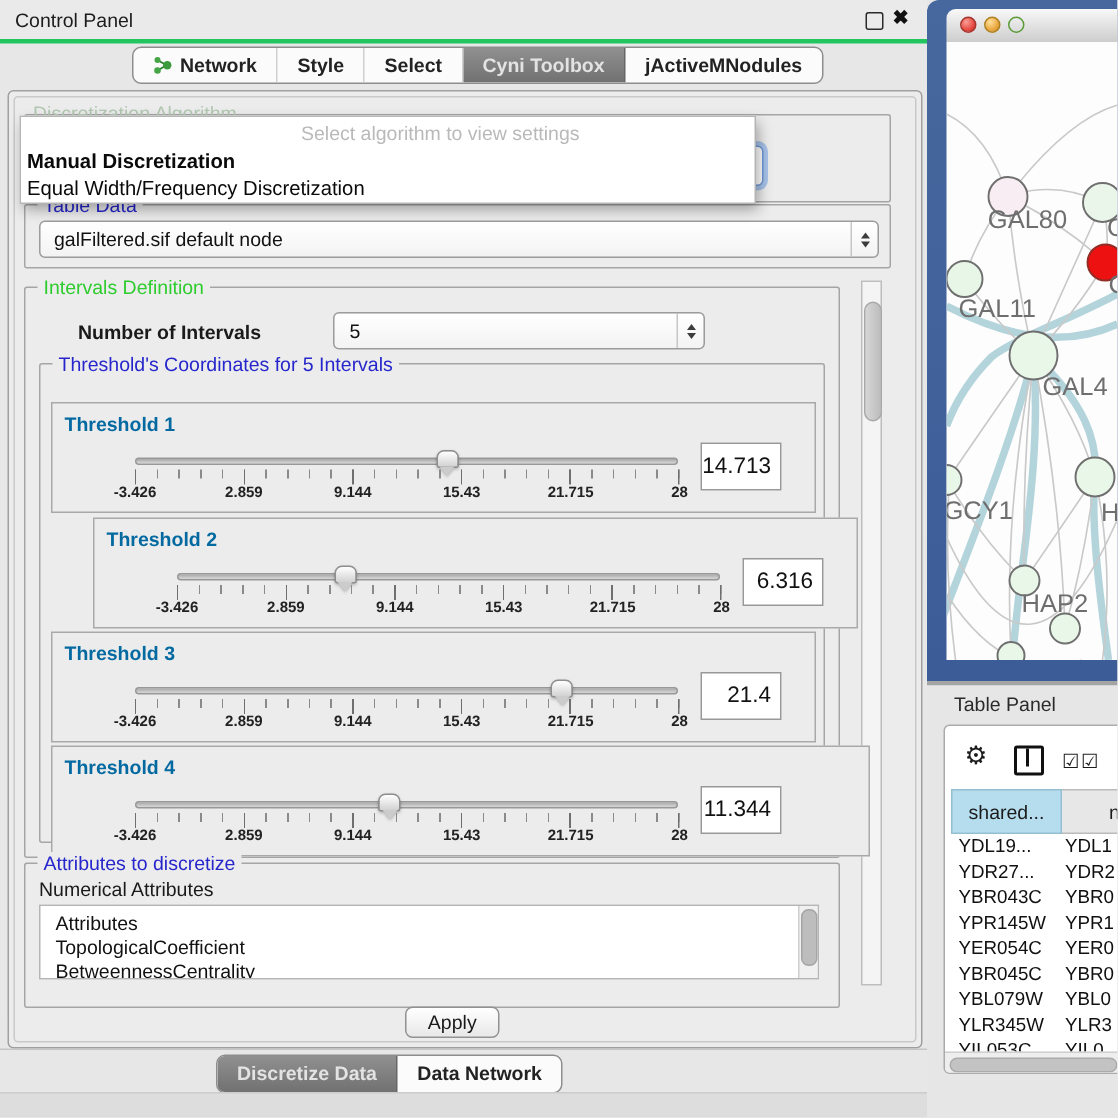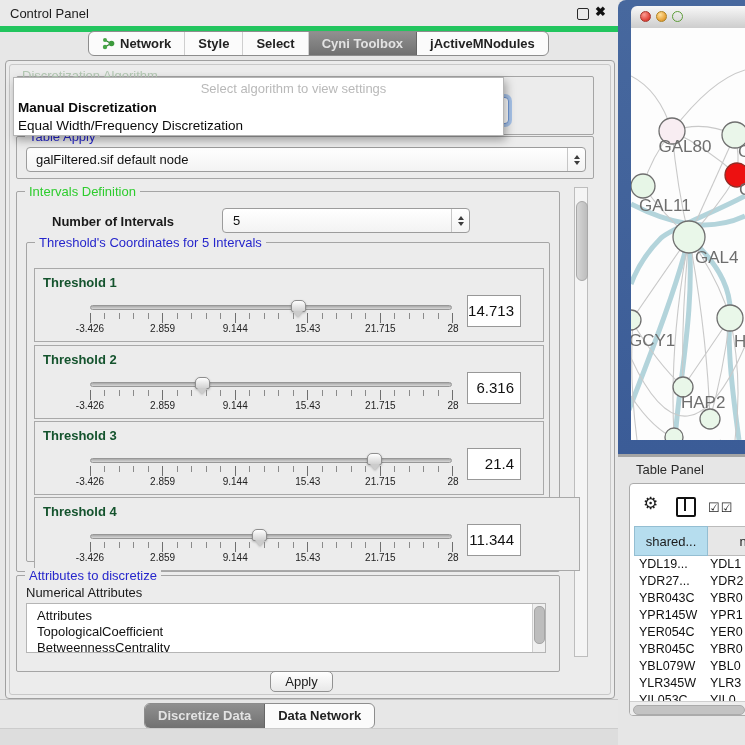--- a/index.html
+++ b/index.html
@@ -1,20 +1,20 @@
 <!DOCTYPE html>
 <html><head>
 <meta charset="utf-8">
 <style>
   html,body{margin:0;padding:0;background:#e7e7e7;}
   #app{position:relative;width:745px;height:745px;overflow:hidden;background:#e7e7e7;
        font-family:"Liberation Sans",sans-serif;color:#1a1a1a;}
   .abs{position:absolute;}
   
-  #cp-titlebar{left:0;top:0;width:618px;height:26px;background:#eaeaea;border-bottom:6px solid #22c55e;}
+  #cp-titlebar{left:0;top:0;width:618px;height:26px;background:#eaeaea;border-bottom:3px solid #22c55e;}
   #cp-title{left:10px;top:6px;font-size:13px;color:#1c1c1c;}
   #float-btn{left:577px;top:8px;width:10px;height:10px;border:1.5px solid #2a2a2a;border-radius:2px;background:transparent;}
   #close-btn{left:595px;top:4px;font-size:13px;font-weight:bold;color:#111;}
   .segtabs{display:flex;background:#fbfbfb;border:1px solid #8d8d8d;border-radius:6px;overflow:hidden;
            font-size:13px;font-weight:bold;color:#222;}
   .seg{padding:0 13px;display:flex;align-items:center;gap:5px;border-right:1px solid #cfcfcf;white-space:nowrap;}
   .seg:last-child{border-right:none;}
   .seg.sel{background:linear-gradient(#909090,#717171);color:#e3e3e3;border-right-color:#666;}
   #tab-strip{left:88px;top:31px;height:23px;line-height:23px;}
   #bottom-strip{left:144px;top:703px;height:24px;line-height:24px;}
@@ -42,34 +42,34 @@
   .tri-down{width:0;height:0;border-left:3.5px solid transparent;border-right:3.5px solid transparent;border-top:4.5px solid #3c3c3c;}
   #td-group{left:16px;top:136px;width:576px;height:41px;}
   #td-combo{left:26px;top:147px;width:560px;height:25px;}
   #main-vscroll{left:574px;top:187px;width:14px;height:470px;background:#f4f4f4;border:1px solid #bdbdbd;box-sizing:border-box;}
   #main-vthumb{left:1px;top:13px;width:10px;height:78px;background:linear-gradient(90deg,#d6d6d6,#bdbdbd);border:1px solid #a8a8a8;border-radius:6px;}
   #interval-group{left:16px;top:191px;width:542px;height:379px;}
   #num-label{left:52px;top:214px;font-size:13px;font-weight:bold;}
   #num-combo{left:222px;top:208px;width:248px;height:25px;}
   #thr-group{left:26px;top:242px;width:522px;height:318px;}
   .tpanel{position:absolute;left:7px;width:508px;height:72px;border:1px solid #a9a9a9;background:#ececec;}
-  .tp-label{position:absolute;left:8px;top:6px;font-size:13px;font-weight:bold;color:#14532d;}
+  .tp-label{position:absolute;left:8px;top:6px;font-size:13px;font-weight:bold;color:#0369a1;}
   .sl-track{position:absolute;left:55px;top:36px;width:362px;height:5px;background:linear-gradient(#a8a8a8,#d8d8d8);
             border:1px solid #979797;border-radius:3px;box-sizing:border-box;}
   .sl-thumb{position:absolute;top:-6px;width:15px;height:12px;background:linear-gradient(#ffffff,#d2d2d2);
             border:1px solid #8e8e8e;border-radius:5px 5px 2px 2px;box-sizing:border-box;
             filter:drop-shadow(0 1px 1px rgba(0,0,0,.25));}
   .sl-thumb::after{content:"";position:absolute;left:1.5px;top:10px;width:0;height:0;
             border-left:5px solid transparent;border-right:5px solid transparent;border-top:6px solid #cccccc;}
   .ticks-minor{position:absolute;left:55px;top:44px;width:363px;height:6px;
             background-image:repeating-linear-gradient(to right,#8a8a8a 0,#8a8a8a 1px,transparent 1px,transparent 14.48px);}
   .ticks-major{position:absolute;left:55px;top:44px;width:363px;height:10px;
             background-image:repeating-linear-gradient(to right,#6f6f6f 0,#6f6f6f 1px,transparent 1px,transparent 72.4px);}
   .ticklabels{position:absolute;left:55px;top:54px;width:363px;height:13px;}
-  .ticklab{position:absolute;transform:translateX(-50%);font-size:10px;font-weight:normal;color:#222;white-space:nowrap;}
+  .ticklab{position:absolute;transform:translateX(-50%);font-size:10px;font-weight:bold;color:#222;white-space:nowrap;}
   .valbox{position:absolute;left:432px;top:26px;width:54px;height:32px;background:#fff;border:1px solid #989898;
           font-size:15px;color:#111;text-align:right;padding-right:6px;line-height:30px;box-sizing:border-box;}
   #attr-group{left:16px;top:575px;width:542px;height:95px;}
   #attr-label{left:26px;top:585px;font-size:13px;font-weight:normal;}
   #attr-list{left:26px;top:603px;width:520px;height:50px;background:#fff;border:1px solid #b5b5b5;overflow:hidden;padding-top:4px;box-sizing:border-box;}
   .attr-item{font-size:13px;line-height:16px;padding-left:10px;color:#111;}
   #attr-vscroll{left:532px;top:604px;width:12px;height:48px;background:#f0f0f0;border-left:1px solid #cfcfcf;}
   #attr-vthumb{left:1px;top:2px;width:9px;height:36px;background:#bdbdbd;border:1px solid #a5a5a5;border-radius:5px;}
   #apply-btn{left:270px;top:671px;width:63px;height:21px;background:linear-gradient(#ffffff,#e8e8e8);
              border:1px solid #929292;border-radius:5px;font-size:13px;text-align:center;line-height:20px;box-sizing:border-box;}
@@ -148,21 +148,21 @@
   <div class="abs" id="algo-faded">Discretization Algorithm</div>
   <div class="abs" id="combo-focus"></div>
 
   <div class="abs" id="popup">
     <div class="abs" id="popup-hint">Select algorithm to view settings</div>
     <div class="abs popup-opt" id="popup-opt-0">Manual Discretization</div>
     <div class="abs popup-opt" id="popup-opt-1">Equal Width/Frequency Discretization</div>
   </div>
 
   <div class="abs grp" id="td-group">
-    <span class="grp-title t-blue">Table Apply</span>
+    <span class="grp-title t-blue">Table Data</span>
   </div>
   <div class="abs combo" id="td-combo">
     <span class="txt">galFiltered.sif default node</span>
     <span class="arrows">
         <span class="tri-up"></span>
         <span class="tri-down"></span>
       </span>
   </div>
 
   <div class="abs" id="main-vscroll">
@@ -195,21 +195,21 @@
           <span class="ticklab" style="left: 0%;">-3.426</span>
           <span class="ticklab" style="left: 20%;">2.859</span>
           <span class="ticklab" style="left: 40%;">9.144</span>
           <span class="ticklab" style="left: 60%;">15.43</span>
           <span class="ticklab" style="left: 80%;">21.715</span>
           <span class="ticklab" style="left: 100%;">28</span>
         </div>
       <div class="valbox">14.713</div>
     </div>
 
-    <div class="tpanel" style="top:102px;">
+    <div class="tpanel" style="top:102px;margin-left:28px;">
       <div class="tp-label">Threshold 2</div>
       <div class="sl-track">
         <div class="sl-thumb" style="left: calc(31% - 8px);"></div>
       </div>
       <div class="ticks-minor"></div>
       <div class="ticks-major"></div>
       <div class="ticklabels">
           <span class="ticklab" style="left: 0%;">-3.426</span>
           <span class="ticklab" style="left: 20%;">2.859</span>
           <span class="ticklab" style="left: 40%;">9.144</span>

